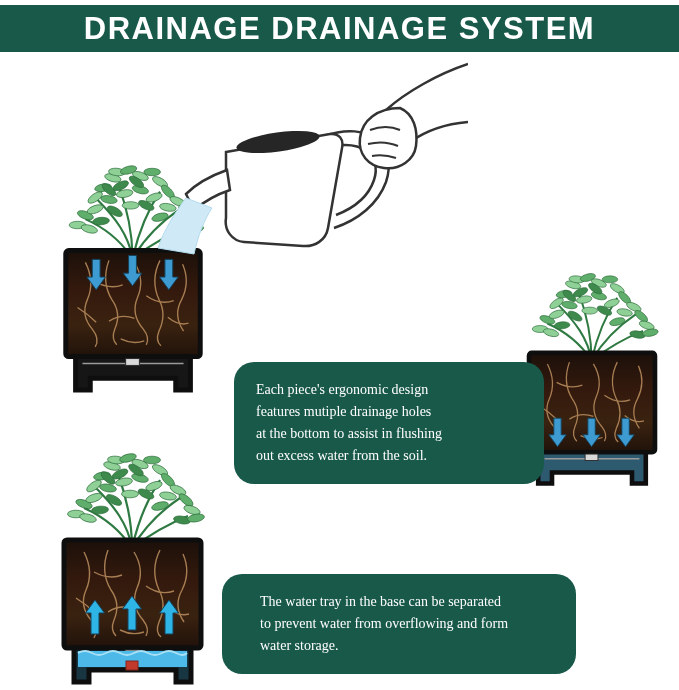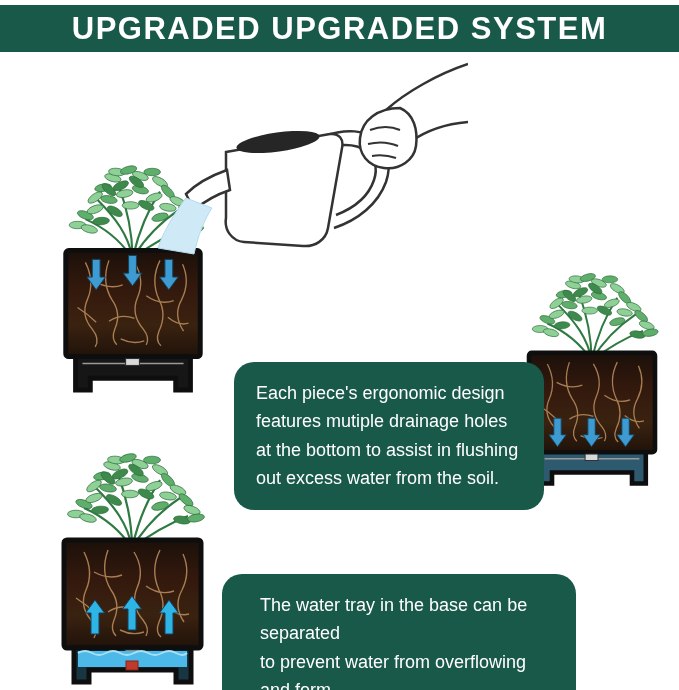--- a/index.html
+++ b/index.html
@@ -11,22 +11,22 @@
     position:absolute;left:0;top:5px;width:100%;height:47px;
     background:var(--banner-green,#19594a);
     display:flex;align-items:center;justify-content:center;
   }
   .banner h1{
     margin:0;color:#ffffff;font-size:31px;font-weight:bold;letter-spacing:1.5px;
     white-space:nowrap;
   }
   .callout{
     position:absolute;background:var(--callout-green,#19594a);color:#ffffff;
-    border-radius:20px;padding:17px 22px;font-size:18px;line-height:1.58;
-    white-space:pre-line;box-sizing:border-box;
+    border-radius:20px;padding:17px 22px;font-size:14px;line-height:1.58;
+    white-space:pre-line;box-sizing:border-box;font-family:Liberation Serif, serif;
   }
   #callout-drainage{left:234px;top:362px;width:310px;}
   #callout-storage{left:222px;top:574px;width:354px;padding-left:38px;}
   svg.pot{position:absolute;}
   #pot-top{left:52px;top:164px;}
   #pot-drain{left:516px;top:272px;}
   #pot-store{left:50px;top:452px;}
   #watering{position:absolute;left:138px;top:58px;z-index:4;pointer-events:none;}
   .defs-holder{position:absolute;width:0;height:0;overflow:hidden;}
 </style>
@@ -112,21 +112,21 @@
         <path d="M31,203 h103" stroke="#9a9a9a" stroke-width="1.6"></path>
         <rect x="75" y="198" width="14" height="7" fill="#d9d9d9" stroke="#2a2a2a" stroke-width="1"></rect>
       </g>
 
       <path id="g-arrow-down" d="M0,0 L-9.5,-13 L-4,-13 L-4,-31 L4,-31 L4,-13 L9.5,-13 Z"></path>
       <path id="g-arrow-up" d="M0,0 L-9.5,13 L-4,13 L-4,34 L4,34 L4,13 L9.5,13 Z"></path>
     </defs>
   </svg>
 
   <div class="banner">
-    <h1>UPGRADED UPGRADED SYSTEM</h1>
+    <h1>DRAINAGE DRAINAGE SYSTEM</h1>
   </div>
 
   <svg id="watering" viewBox="0 0 330 200" width="330" height="200">
     <g stroke="#333" stroke-width="2.5" fill="none">
       <path d="M330,6 C300,16 268,34 248,52"></path>
       <path d="M330,64 C306,66 286,74 272,84"></path>
     </g>
     <g stroke="#333" stroke-width="2.5" fill="none">
       <path d="M186,78 C232,62 260,88 248,124 C240,146 220,162 196,170"></path>
       <path d="M188,90 C224,80 244,98 236,122 C230,140 216,150 198,157"></path>

